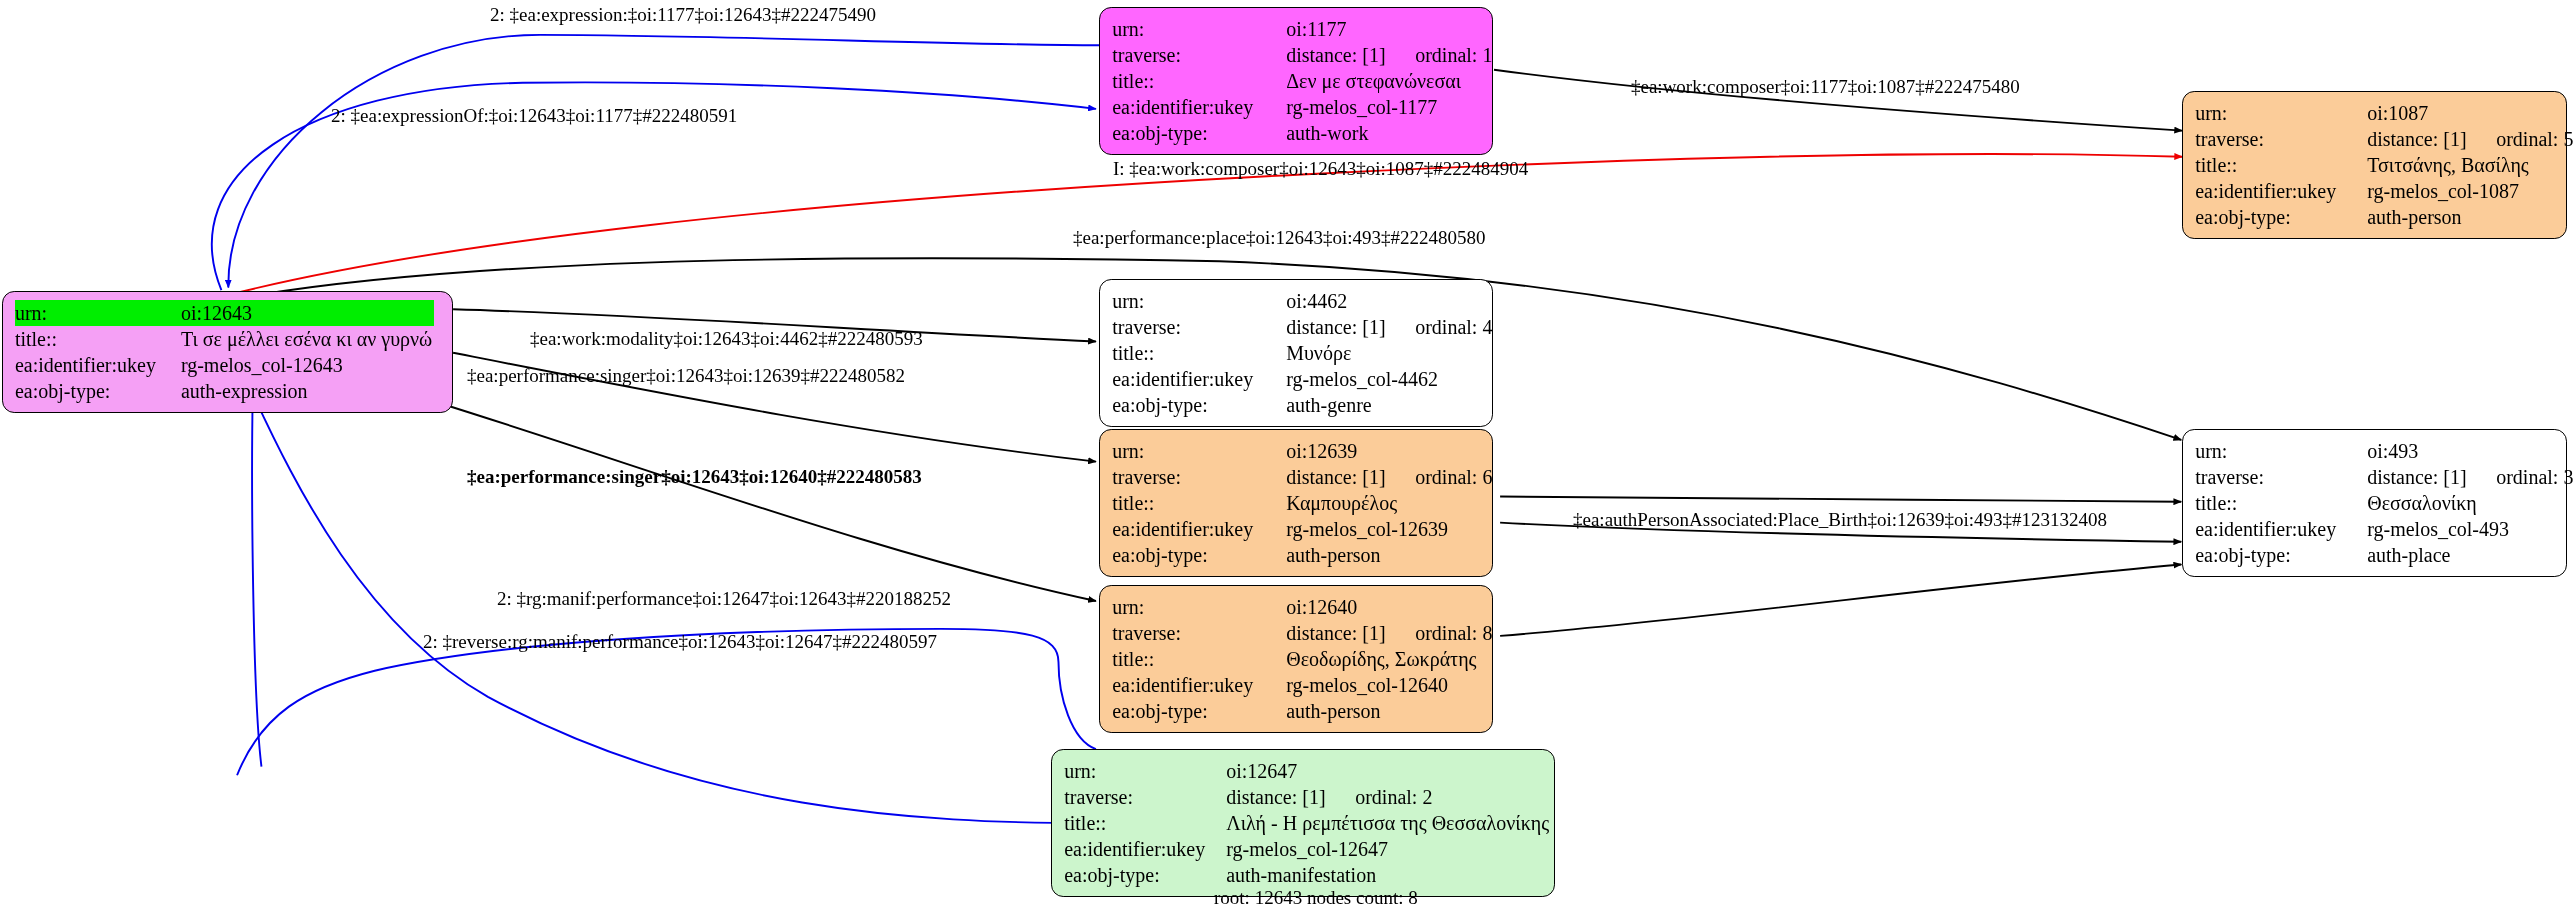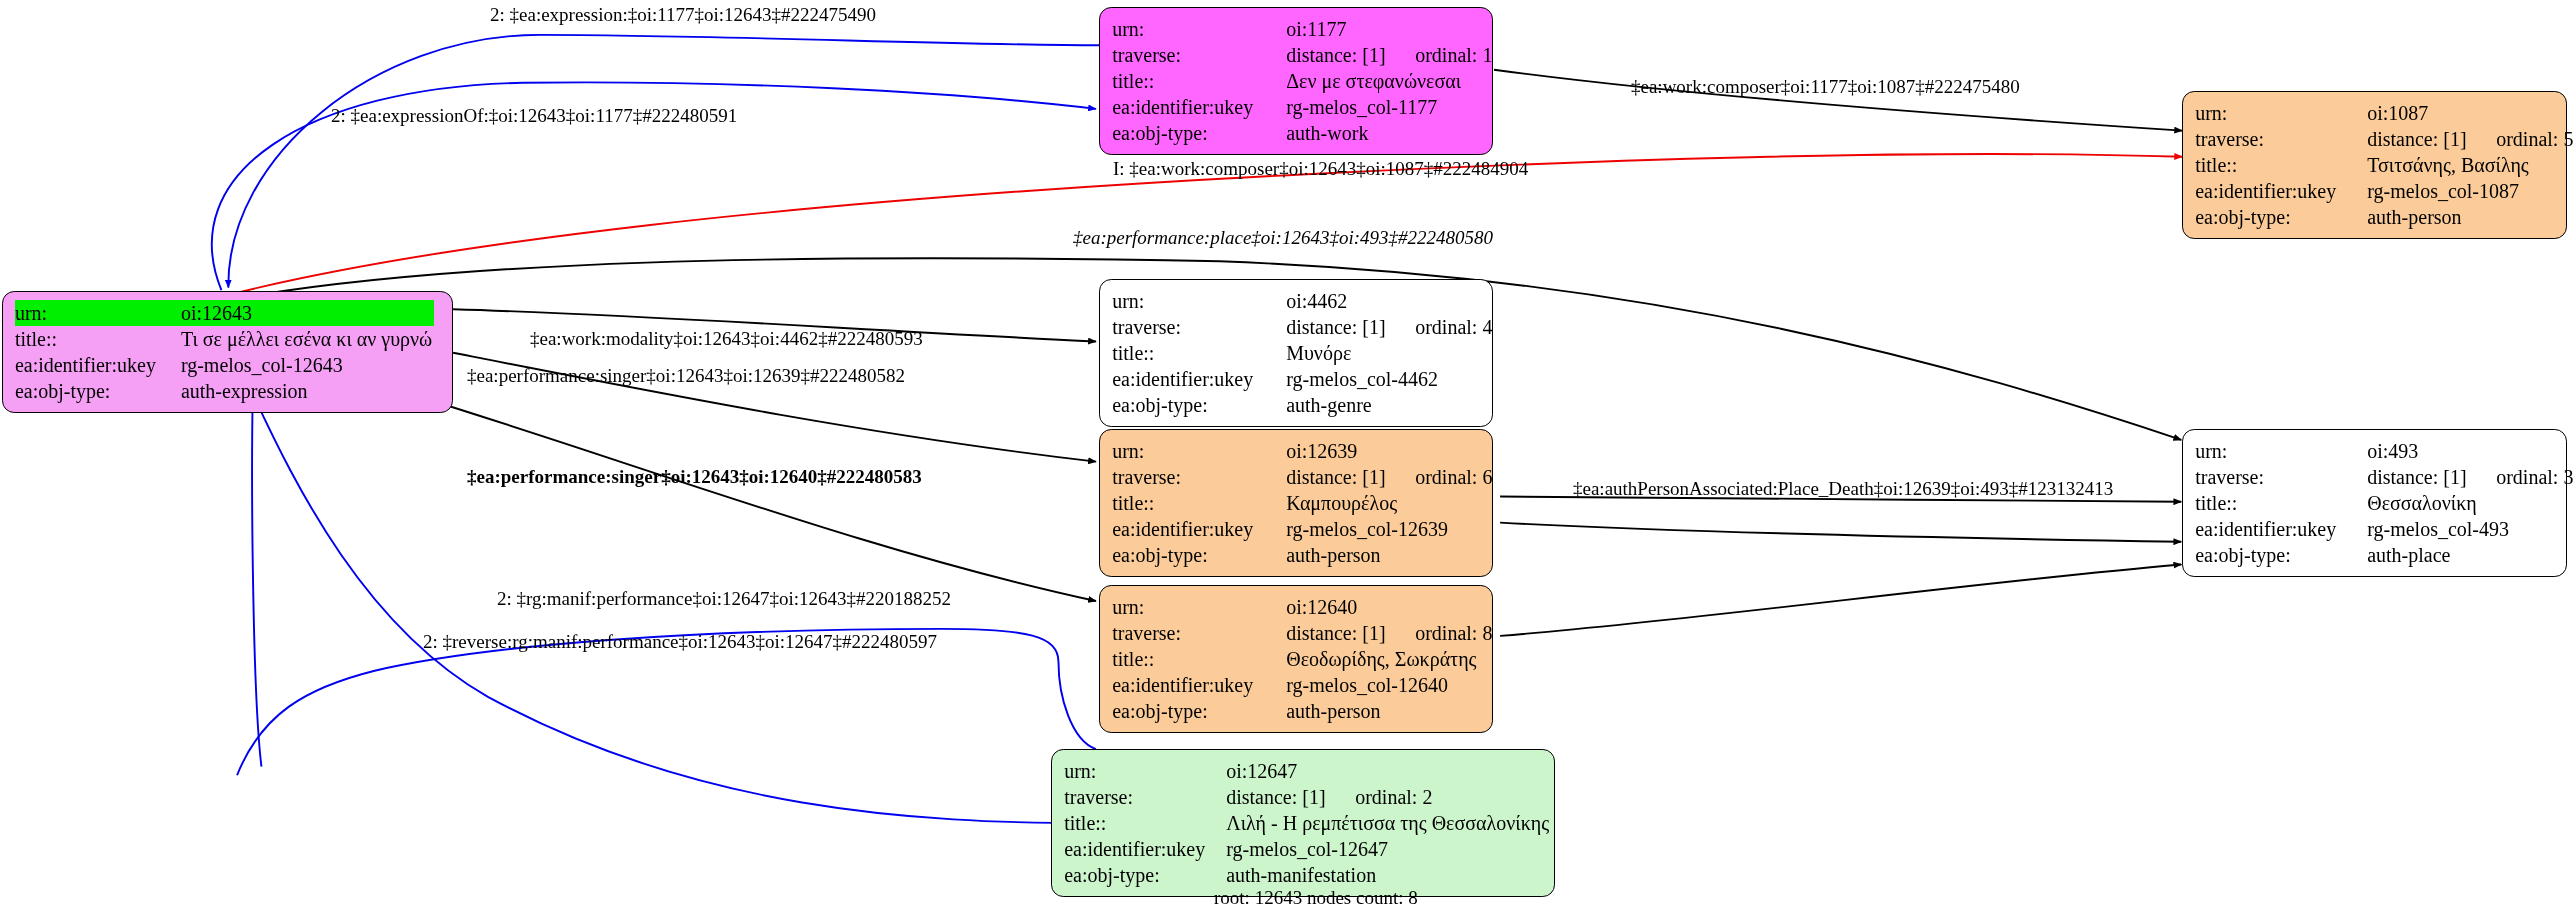--- a/index.html
+++ b/index.html
@@ -314,30 +314,30 @@
   </div>
 
   <div class="elabel" style="left:490px; top:5.2px;">2: ‡ea:expression:‡oi:1177‡oi:12643‡#222475490</div>
 
   <div class="elabel" style="left:331px; top:106px;">2: ‡ea:expressionOf:‡oi:12643‡oi:1177‡#222480591</div>
 
   <div class="elabel" style="left:1631px; top:77px;">‡ea:work:composer‡oi:1177‡oi:1087‡#222475480</div>
 
   <div class="elabel" style="left:1113px; top:159px;">I: ‡ea:work:composer‡oi:12643‡oi:1087‡#222484904</div>
 
-  <div class="elabel" style="left:1073px; top:228px;font-style:italic;">‡ea:performance:place‡oi:12643‡oi:493‡#222480580</div>
+  <div class="elabel" style="left:1073px; top:228px;">‡ea:performance:place‡oi:12643‡oi:493‡#222480580</div>
 
   <div class="elabel" style="left:530px; top:329px;">‡ea:work:modality‡oi:12643‡oi:4462‡#222480593</div>
 
   <div class="elabel" style="left:467px; top:366px;">‡ea:performance:singer‡oi:12643‡oi:12639‡#222480582</div>
 
   <div class="elabel" style="left:467px; top:467px;font-weight:bold;">‡ea:performance:singer‡oi:12643‡oi:12640‡#222480583</div>
 
-  <div class="elabel" style="left:1573px; top:479px;">‡ea:authPersonAssociated:Place_Death‡oi:12639‡oi:493‡#123132413</div>
-
+
+  <div class="elabel" style="left:1573px; top:510px;">‡ea:authPersonAssociated:Place_Birth‡oi:12639‡oi:493‡#123132408</div>
 
 
   <div class="elabel" style="left:497px; top:589px;">2: ‡rg:manif:performance‡oi:12647‡oi:12643‡#220188252</div>
 
   <div class="elabel" style="left:423px; top:632px;">2: ‡reverse:rg:manif:performance‡oi:12643‡oi:12647‡#222480597</div>
 
   <div class="footer" style="left:1174px; top:887px;margin-left:40px;">root: 12643 nodes count: 8</div>
 
 </div>
 

